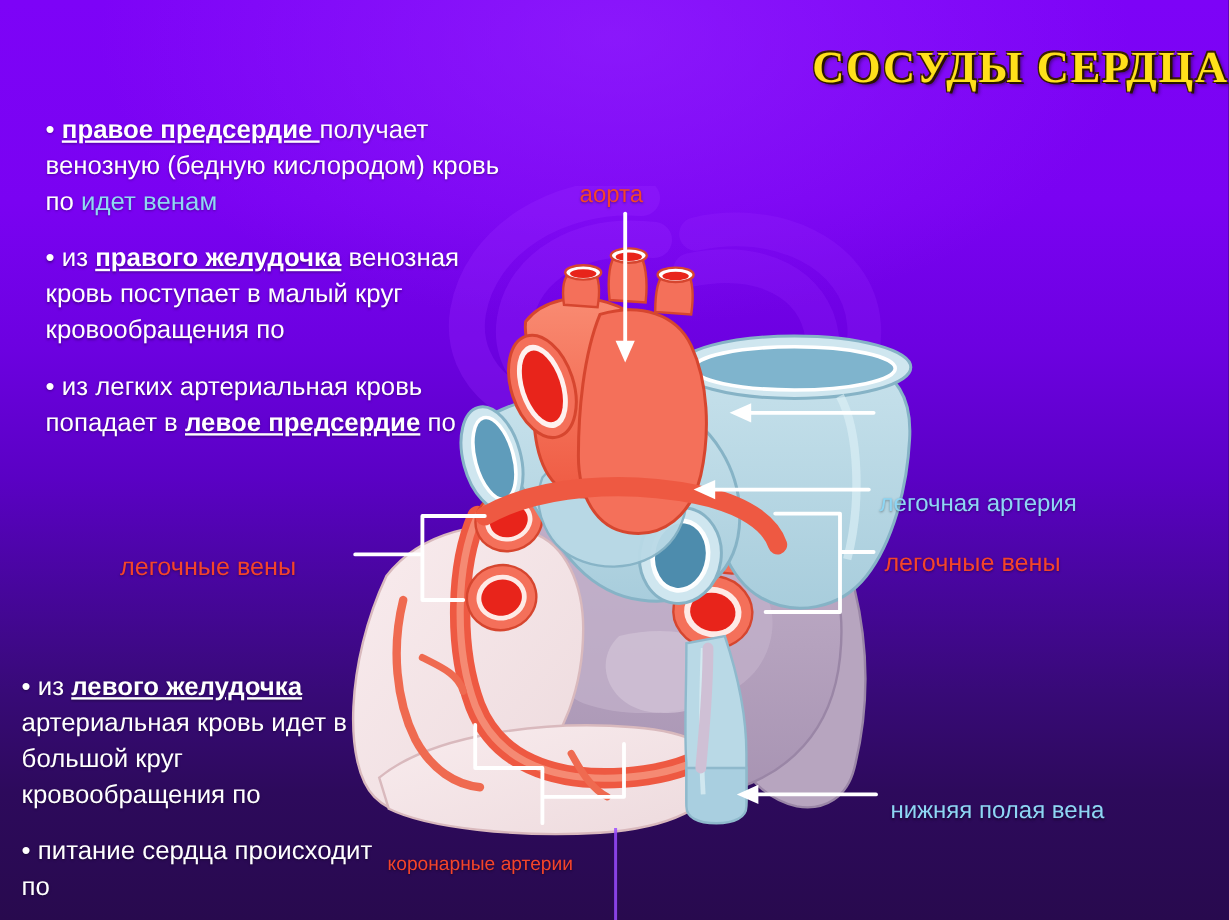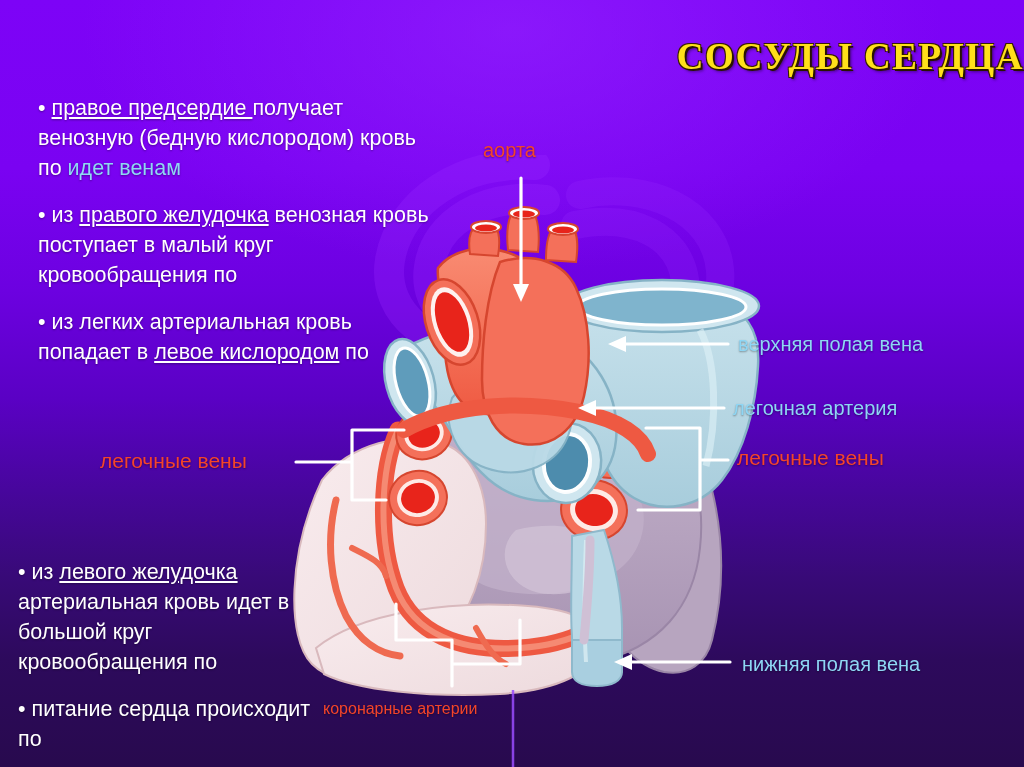--- a/index.html
+++ b/index.html
@@ -50,31 +50,32 @@
 
   
   .bullets { position:absolute; color:#ffffff; }
   .b {
     font-size:21.5px;
     line-height:30px;
     color:#ffffff;
     margin-bottom:17px;
     text-shadow:0 1px 2px rgba(0,0,0,.35);
   }
-  .b .u  { text-decoration:underline; text-underline-offset:2px; }
+  .b .u  { text-decoration:underline; text-underline-offset:2px;font-weight:bold; }
   .b .cy { color:#8fd8f2; }
   #blk-top  { left:38px; top:93px;  width:400px; }
   #blk-bot  { left:18px; top:533px; width:300px;margin-top:24px; }
 
   
   .lbl {
     position:absolute;
     font-size:20px;
     white-space:nowrap;
     text-shadow:0 1px 2px rgba(0,0,0,.4);
+    margin-top:12px;
   }
   .lbl.red  { color:#f4442a; }
   .lbl.blue { color:#8ed6f4; }
   #lbl-aorta    { left:483px; top:139px; }
   #lbl-svc      { left:738px; top:333px; }
   #lbl-pa       { left:733px; top:397px; }
   #lbl-pv-right { left:737px; top:446px; font-size:21px; }
   #lbl-pv-left  { left:100px; top:449px; font-size:21px; }
   #lbl-ivc      { left:742px; top:653px; }
   #lbl-coronary { left:323px; top:700px; font-size:16px; }
@@ -269,36 +270,35 @@
     <div class="b">
       <span>•</span>
       <span class="u"> правое предсердие </span><span>получает венозную (бедную кислородом) кровь по </span><span class="cy">идет венам</span>
     </div>
     <div class="b">
       <span>•</span>
       <span>из </span><span class="u">правого желудочка</span><span> венозная кровь поступает в малый круг кровообращения по</span>
     </div>
     <div class="b">
       <span>•</span>
-      <span>из легких артериальная кровь попадает в </span><span class="u">левое кислородом</span><span> по</span>
+      <span>из легких артериальная кровь попадает в </span><span class="u">левое предсердие</span><span> по</span>
     </div>
   </div>
 
   <div class="bullets" id="blk-bot">
     <div class="b">
       <span>•</span>
       <span>из </span><span class="u">левого желудочка</span><span> артериальная кровь идет в большой круг кровообращения по</span>
     </div>
     <div class="b">
       <span>•</span>
       <span>питание сердца происходит по</span>
     </div>
   </div>
 
   <div class="lbl red" id="lbl-aorta">аорта</div>
-  <div class="lbl blue" id="lbl-svc">верхняя полая вена</div>
   <div class="lbl blue" id="lbl-pa">легочная артерия</div>
   <div class="lbl red" id="lbl-pv-right">легочные вены</div>
   <div class="lbl red" id="lbl-pv-left">легочные вены</div>
   <div class="lbl blue" id="lbl-ivc">нижняя полая вена</div>
   <div class="lbl red" id="lbl-coronary">коронарные артерии</div>
 
 </div>
 
 </body></html>

